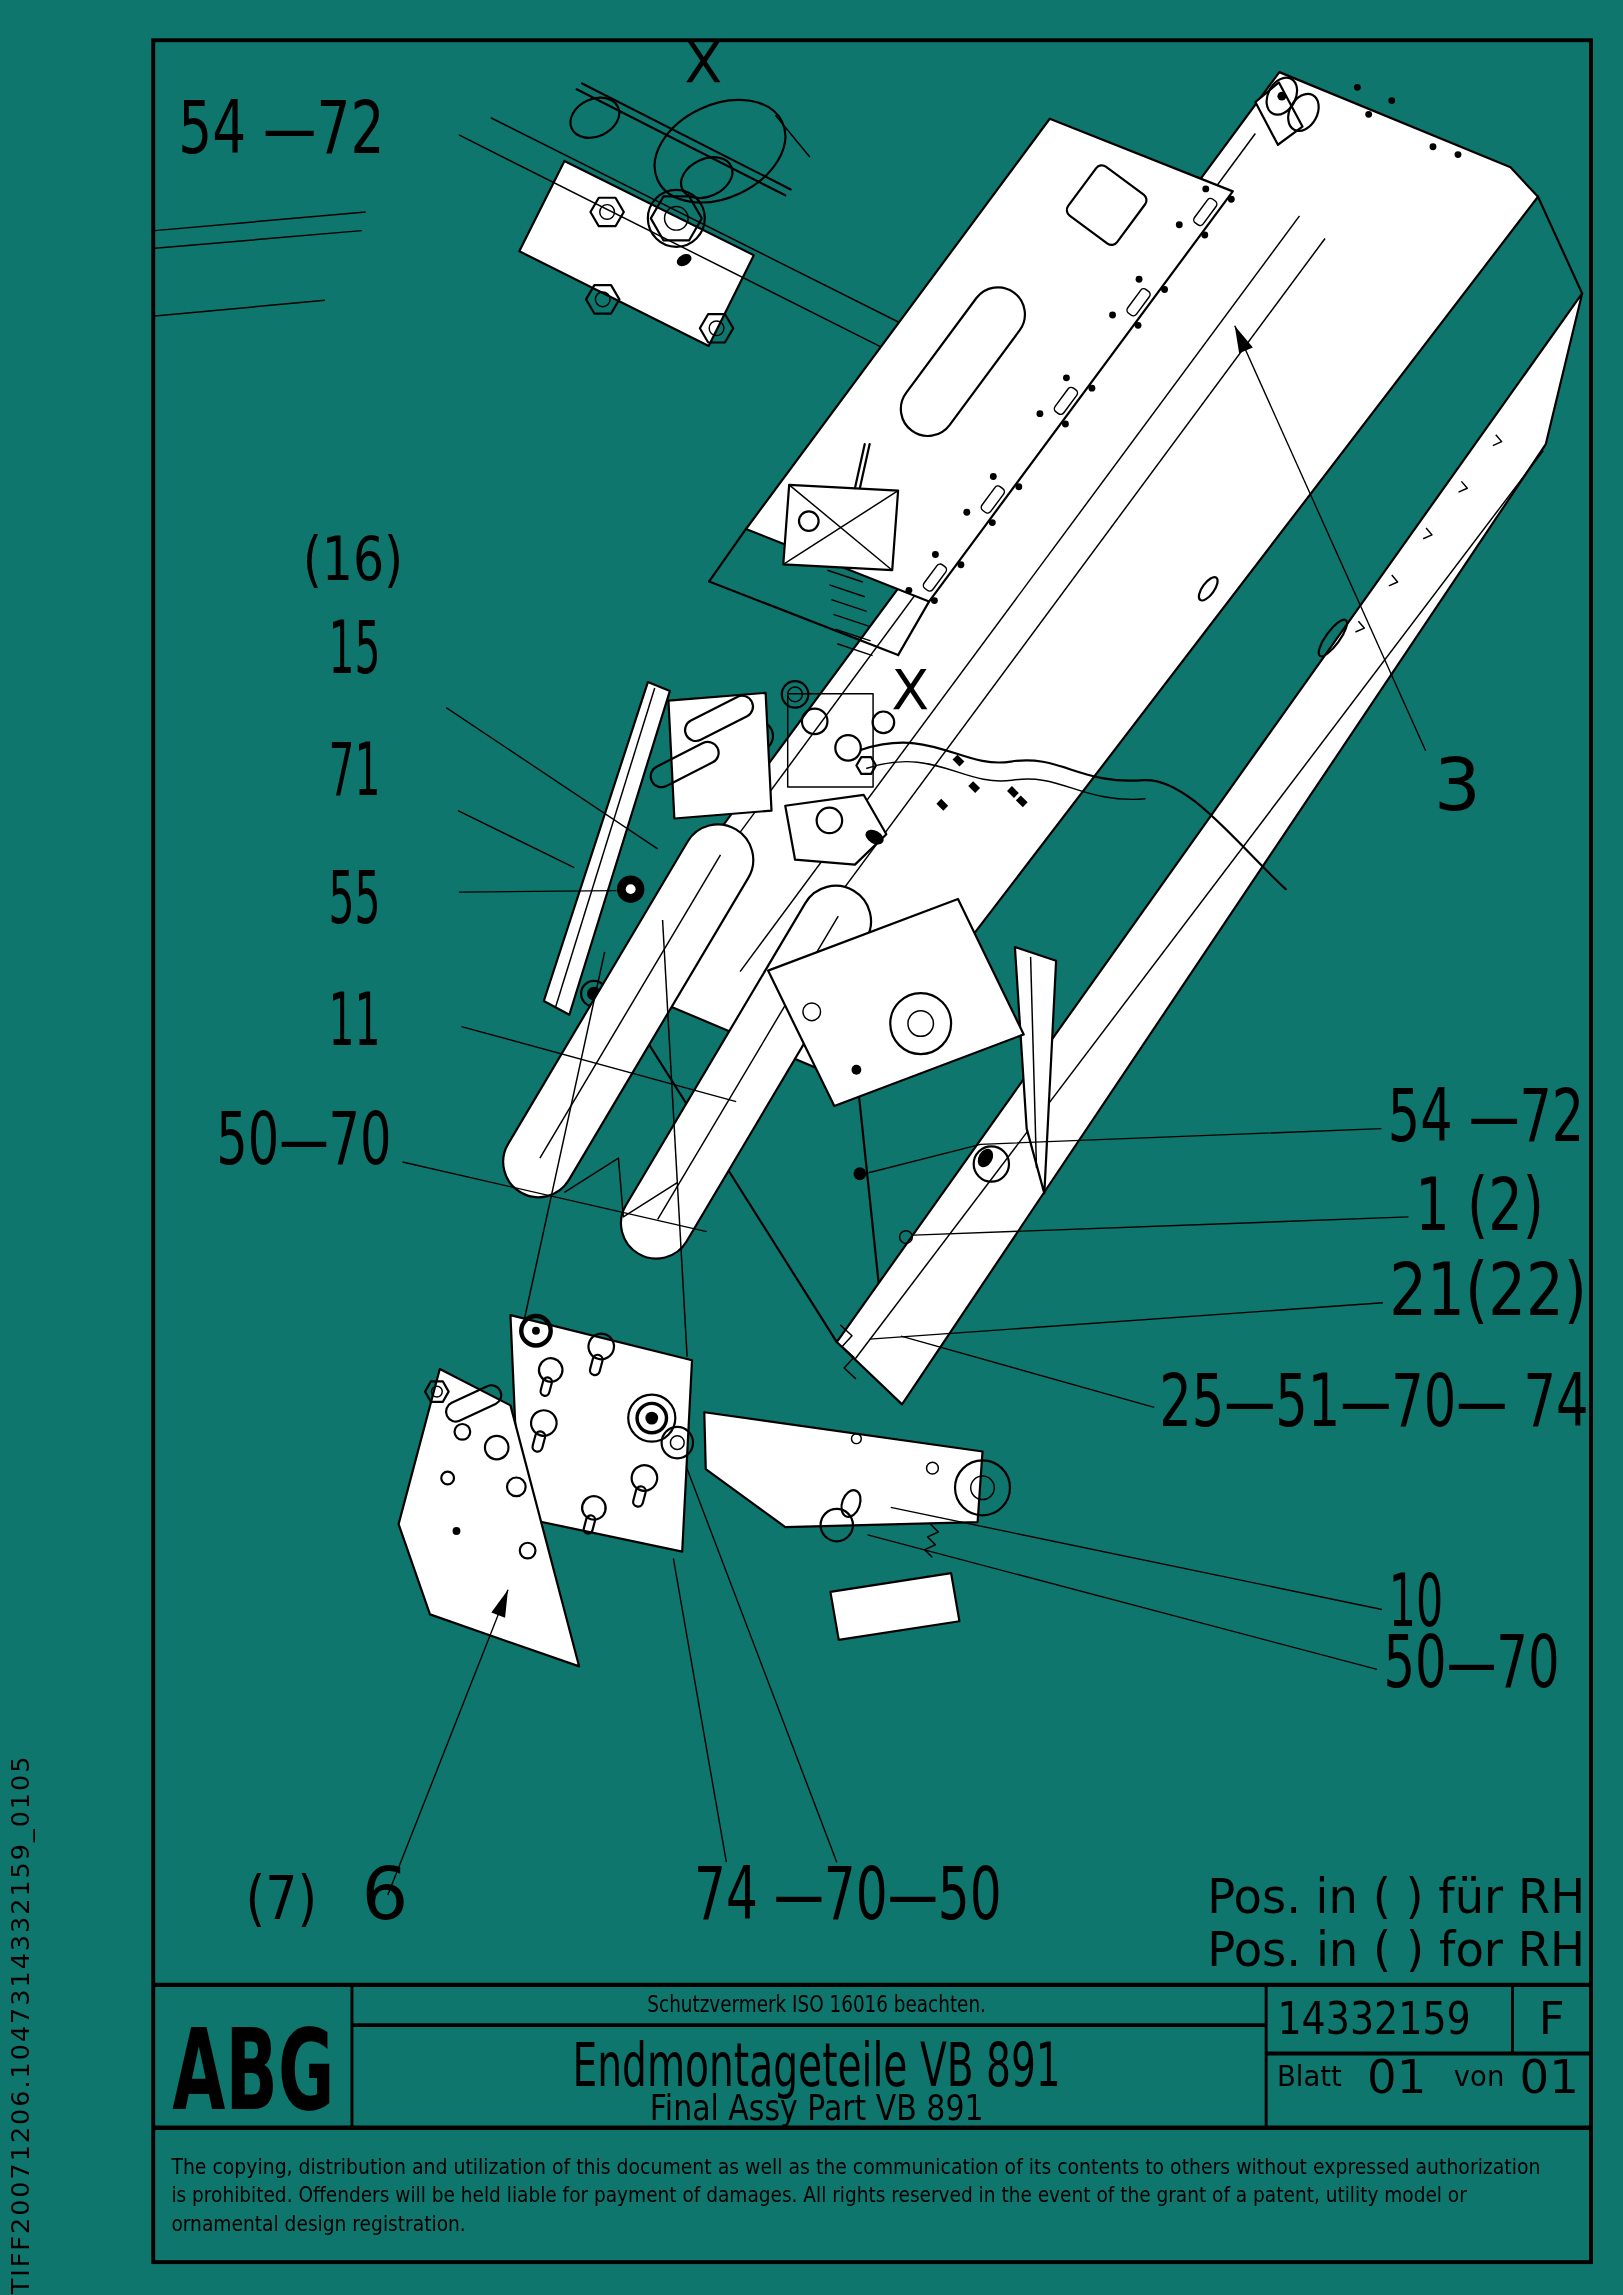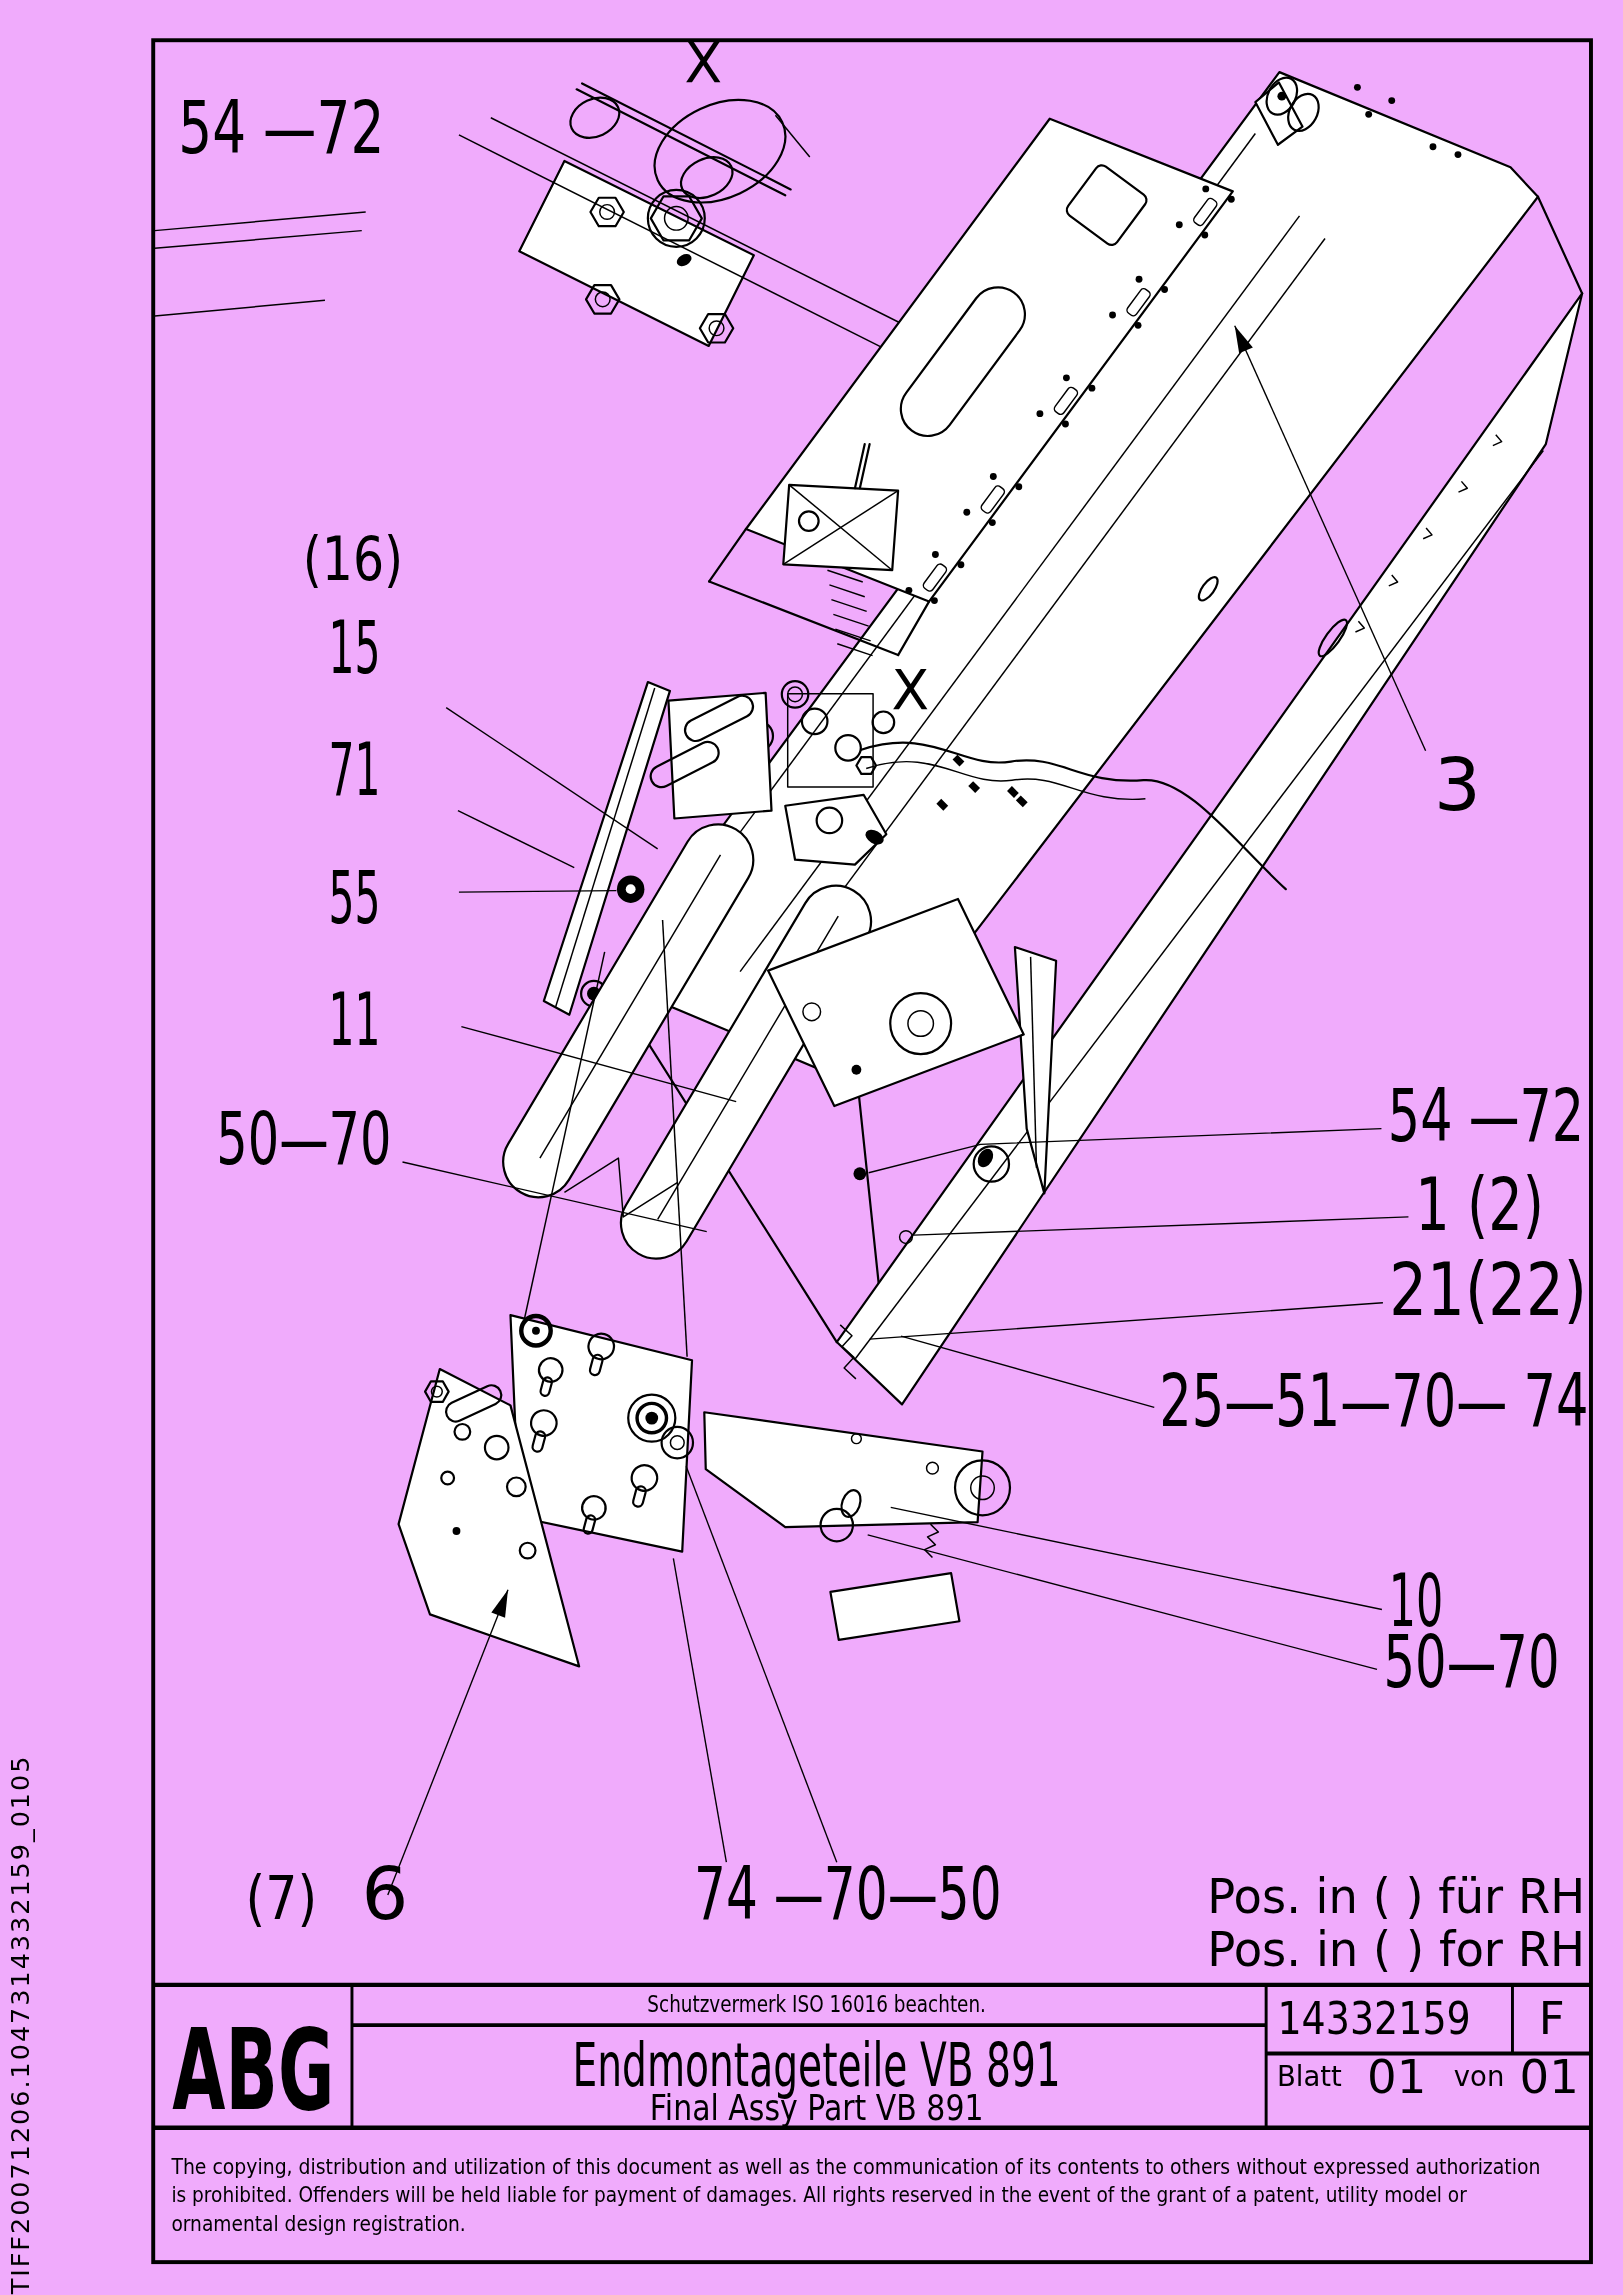--- a/index.html
+++ b/index.html
@@ -1,16 +1,16 @@
 <!DOCTYPE html>
 <html style="font-size:7.9px"><head>
 <meta charset="utf-8">
 <style>
   html,body{margin:0;padding:0;background:#e8e8e8;}
-  #sheet{position:relative;width:1623px;height:2295px;background:#f0abfc;overflow:hidden;}
+  #sheet{position:relative;width:1623px;height:2295px;background:#0f766e;overflow:hidden;}
   svg{display:block;position:absolute;left:0;top:0;}
   .w{fill:#ffffff;stroke:#000;stroke-width:4.5;stroke-linejoin:round;}
   .o{fill:none;stroke:#000;stroke-width:4.5;stroke-linejoin:round;stroke-linecap:round;}
   .t{fill:none;stroke:#000;stroke-width:3;stroke-linejoin:round;}
   .ld{fill:none;stroke:#000;stroke-width:2.8;}
   .f{fill:#000;stroke:none;}
   .wf{fill:#fff;stroke:none;}
   text{font-family:"DejaVu Sans","Liberation Sans",sans-serif;fill:#000;}
   .lbl{font-size:150px;}
   .lblsm{font-size:125px;}

